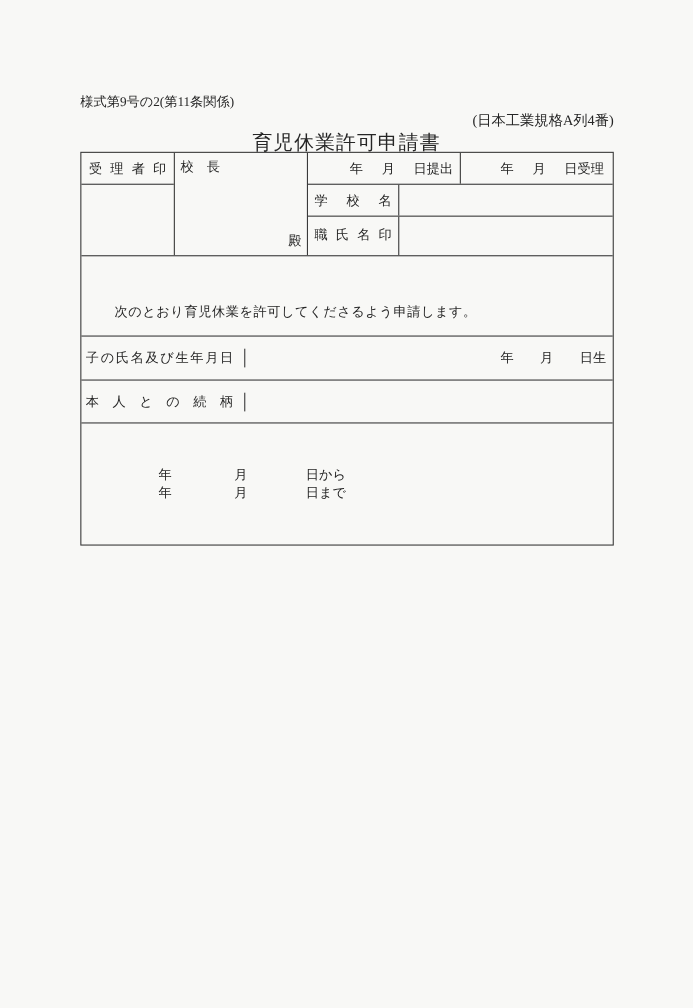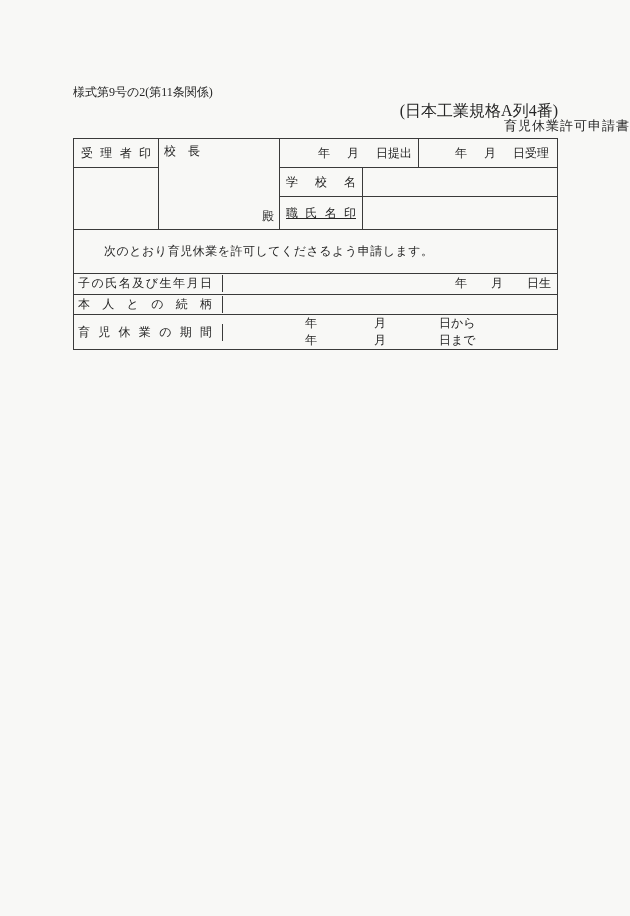--- a/index.html
+++ b/index.html
@@ -6,25 +6,25 @@
   html,body { width:630px; height:916px; }
   body {
     background:#f8f8f6;
     font-family:"Liberation Serif","DejaVu Serif",serif;
     color:#262626;
     font-size:12px;
   }
   .page { position:relative; width:630px; height:916px; background:#f8f8f6; }
 
   .form-code  { position:absolute; left:73px; top:84px;  font-size:12px; }
-  .paper-spec { position:absolute; right:72px; top:101px; font-size:16px; }
-  .doc-title  { position:absolute; left:0; top:117px; width:630px; text-align:right;
-                font-size:13px; letter-spacing:1px; }
+  .paper-spec { position:absolute; right:72px; top:101px; font-size:13px; }
+  .doc-title  { position:absolute; left:0; top:117px; width:630px; text-align:center;
+                font-size:18px; letter-spacing:1px; }
 
-  .tbl { position:absolute; left:73px; top:138px; width:485px; height:212px;
+  .tbl { position:absolute; left:73px; top:138px; width:485px; height:358px;
          border:1px solid #3a3a3a; display:flex; flex-direction:column; }
   .tbl div { border-color:#3a3a3a; }
 
   
   .toprow { display:flex; height:93px; }
   .c1 { width:85px; border-right:1px solid; display:flex; flex-direction:column; }
   .seal-label { height:29px; border-bottom:1px solid; padding:0 7px; line-height:28px;
                 text-align:justify; text-align-last:justify; }
   .seal-box { flex:1; }
   .c2 { width:121px; border-right:1px solid; position:relative; }
@@ -33,21 +33,21 @@
   .c3 { flex:1; display:flex; flex-direction:column; }
   .r1 { height:29px; border-bottom:1px solid; display:flex; }
   .r2 { height:29px; border-bottom:1px solid; display:flex; }
   .r3 { flex:1; display:flex; }
   .dcell { display:flex; align-items:center; justify-content:flex-end; gap:17px; }
   .submit { width:139px; border-right:1px solid; padding-right:6px; }
   .receive { flex:1; padding-right:8px; }
   .lab { width:83px; border-right:1px solid; padding:0 6px;
          text-align:justify; text-align-last:justify; }
   .r2 .lab { line-height:28px; }
-  .r3 .lab { line-height:32px;text-decoration:underline; }
+  .r3 .lab { line-height:32px; }
   .val { flex:1; }
 
   
   .message { height:73px; border-top:1px solid; display:flex; align-items:flex-end;
              padding:0 6px 13px 30px; letter-spacing:0.5px; }
 
   
   .brow { border-top:1px solid; display:flex;gap:12px; }
   .rowA { height:40px; }
   .rowB { height:39px;align-items:flex-end; }
@@ -120,21 +120,20 @@
         <span>日生</span>
       </div>
     </div>
 
     <div class="brow rowB">
       <div class="blab">本人との続柄</div>
       <div class="bval"></div>
     </div>
 
     <div class="brow rowC">
-      <div class="blab">育児休業の期間</div>
       <div class="bval period">
         <div class="pline">
           <span class="py">年</span>
           <span class="pm">月</span>
           <span>日から</span>
         </div>
         <div class="pline">
           <span class="py">年</span>
           <span class="pm">月</span>
           <span>日まで</span>

